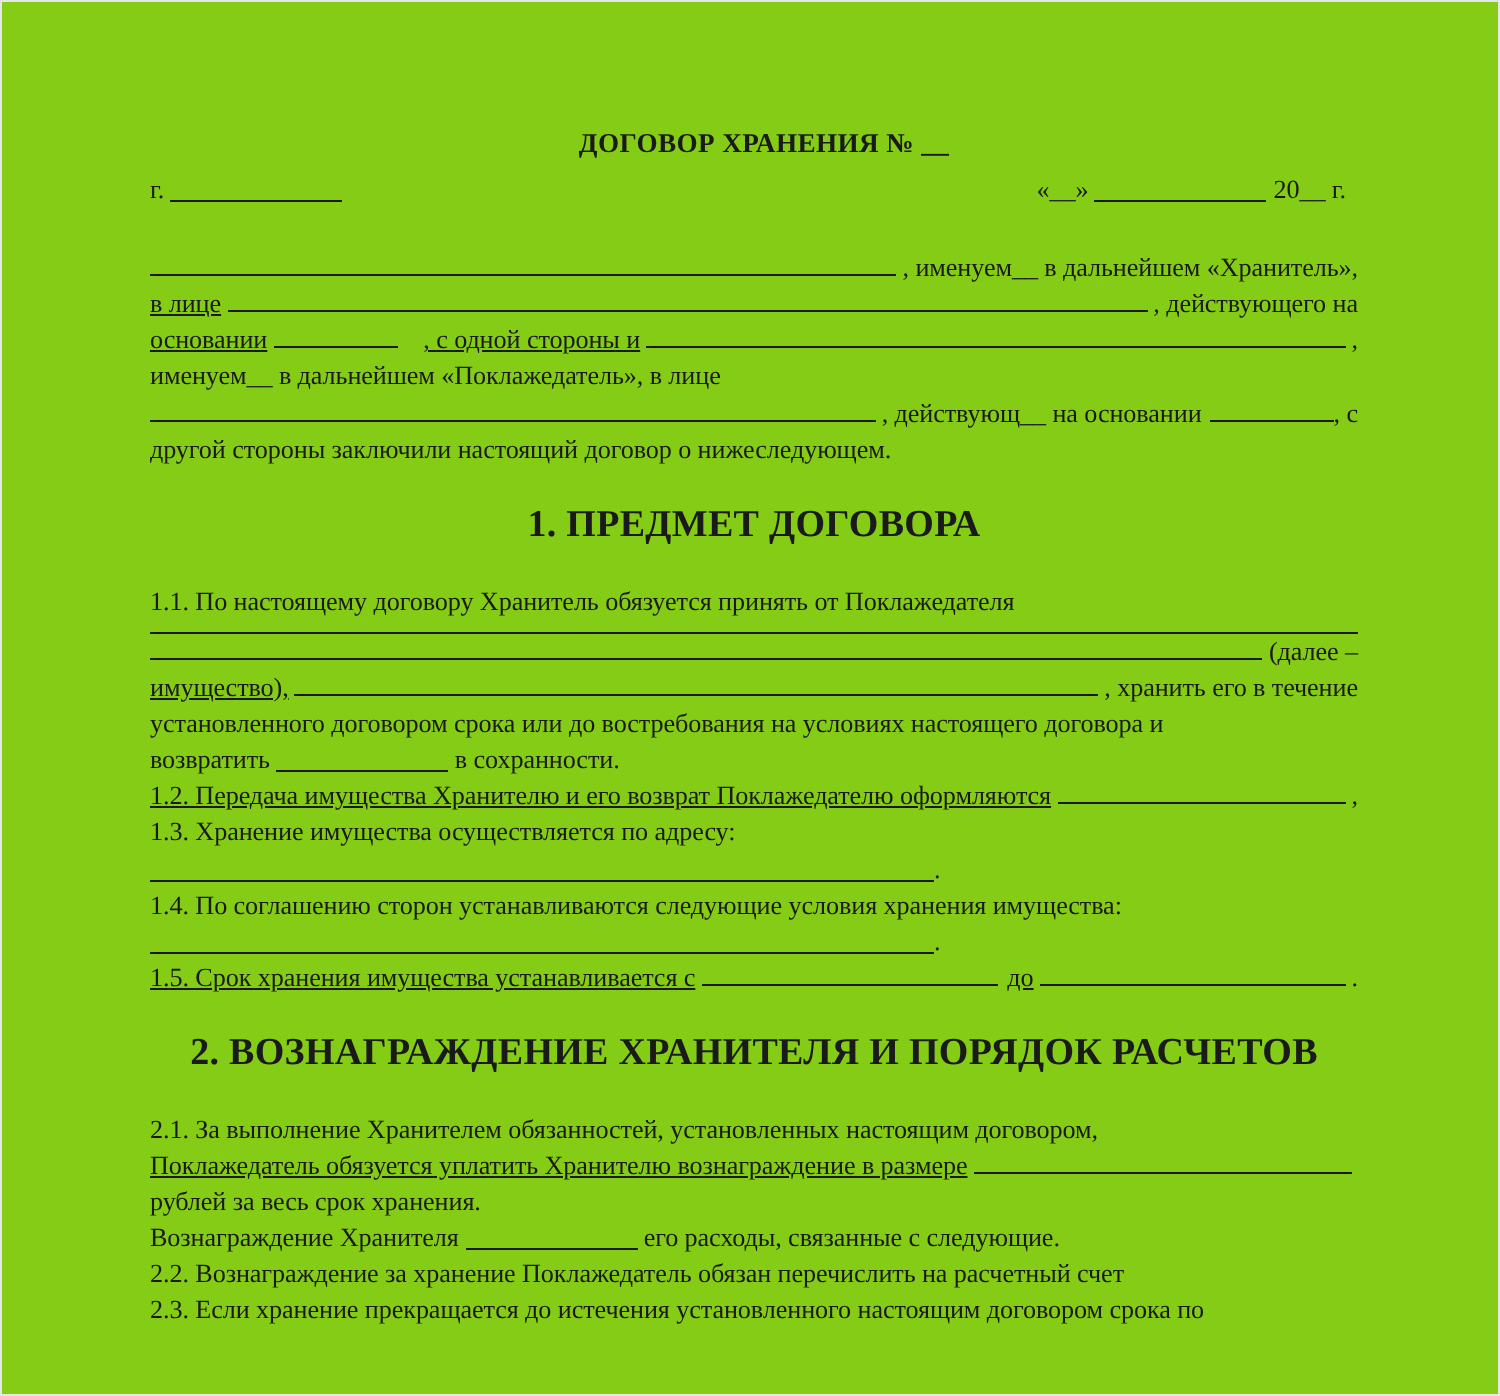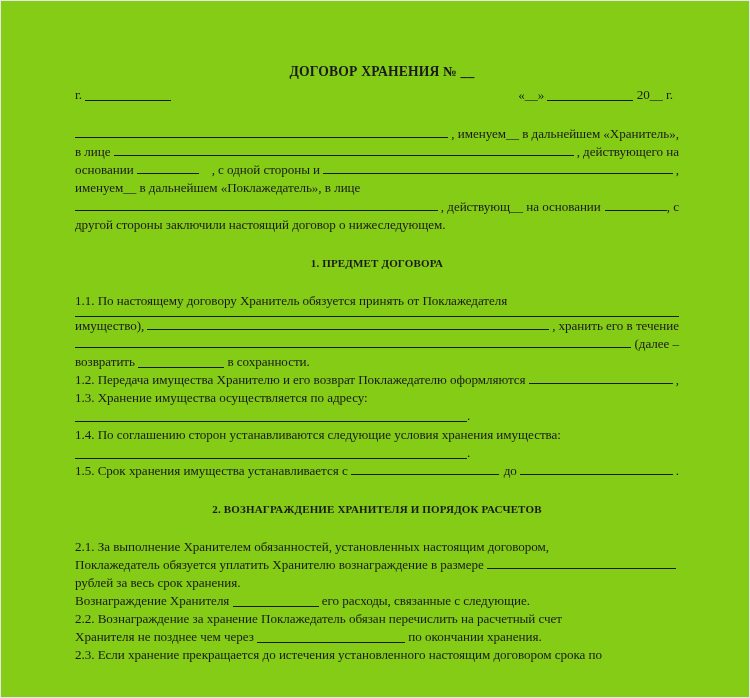--- a/index.html
+++ b/index.html
@@ -44,21 +44,21 @@
     margin: 0 0 21px 0;
   }
   .cityline .left { white-space: nowrap; }
   .cityline .right { white-space: nowrap; padding-right: 6px; }
   .para { margin: 0; }
   .gap-sm { height: 6px; }
   .gap-lg { height: 20px; }
   .sect {
     text-align: center;
     font-weight: bold;
-    font-size: 11px;
+    font-size: 19px;
     letter-spacing: 0.15px;
     margin: 0;
   }
   
   .u {
     display: inline-block;
     border-bottom: 1.2px solid #1a1a1a;
     vertical-align: -2px;
     height: 11px;
   }
@@ -76,21 +76,21 @@
     align-items: baseline;
     white-space: nowrap;
     text-align: center;
   }
   .rule-row .fill {
     flex: 1 1 auto;
     border-bottom: 1.2px solid #1a1a1a;
     height: 11px;
     margin-right: 3px;
   }
-  .rule-row .lead { flex: 0 0 auto; margin-right: 3px; }
+  .rule-row .lead { flex: 0 0 auto; margin-right: 3px; text-decoration: underline; }
   .rule-row .tail { flex: 0 0 auto; }
   .rule-part {
     display: inline-block;
     border-bottom: 1.2px solid #1a1a1a;
     height: 11px;
     vertical-align: -2px;
   }
   .w-short { width: 392px; }
   .nowrap { white-space: nowrap; }
 </style>
@@ -140,30 +140,31 @@
     <div class="gap-lg"></div>
     <div class="sect">1. ПРЕДМЕТ ДОГОВОРА</div>
     <div class="gap-lg"></div>
 
     <div class="para">1.1. По настоящему договору Хранитель обязуется принять от Поклажедателя</div>
 
     <div class="gap-sm"></div>
     <div class="rule rule-full"></div>
 
     <div class="rule-row">
+      <span class="fill"></span>
+      <span class="tail">(далее –</span>
+    </div>
+
+    <div class="rule-row">
       <span class="lead">имущество),</span>
       <span class="fill"></span>
       <span class="tail">, хранить его в течение</span>
     </div>
 
-    <div class="rule-row">
-      <span class="fill"></span>
-      <span class="tail">(далее –</span>
-    </div>
-
+    <div class="para">установленного договором срока или до востребования на условиях настоящего договора и</div>
 
     <div class="para nowrap">
       <span>возвратить</span>
       <span class="u u-m"></span>
       <span>в сохранности.</span>
     </div>
 
     <div class="rule-row">
       <span class="lead">1.2. Передача имущества Хранителю и его возврат Поклажедателю оформляются</span>
       <span class="fill"></span>
@@ -205,22 +206,17 @@
     <div class="para">рублей за весь срок хранения.</div>
 
     <div class="para nowrap">
       <span>Вознаграждение Хранителя</span>
       <span class="u u-m"></span>
       <span>его расходы, связанные с следующие.</span>
     </div>
 
     <div class="para">2.2. Вознаграждение за хранение Поклажедатель обязан перечислить на расчетный счет</div>
 
-    <div class="para nowrap">
-      <span>Хранителя не позднее чем через</span>
-      <span class="u u-xl"></span>
-      <span>по окончании хранения.</span>
-    </div>
 
     <div class="para">2.3. Если хранение прекращается до истечения установленного настоящим договором срока по</div>
 
   </div>
 </div>
 
 </body></html>

